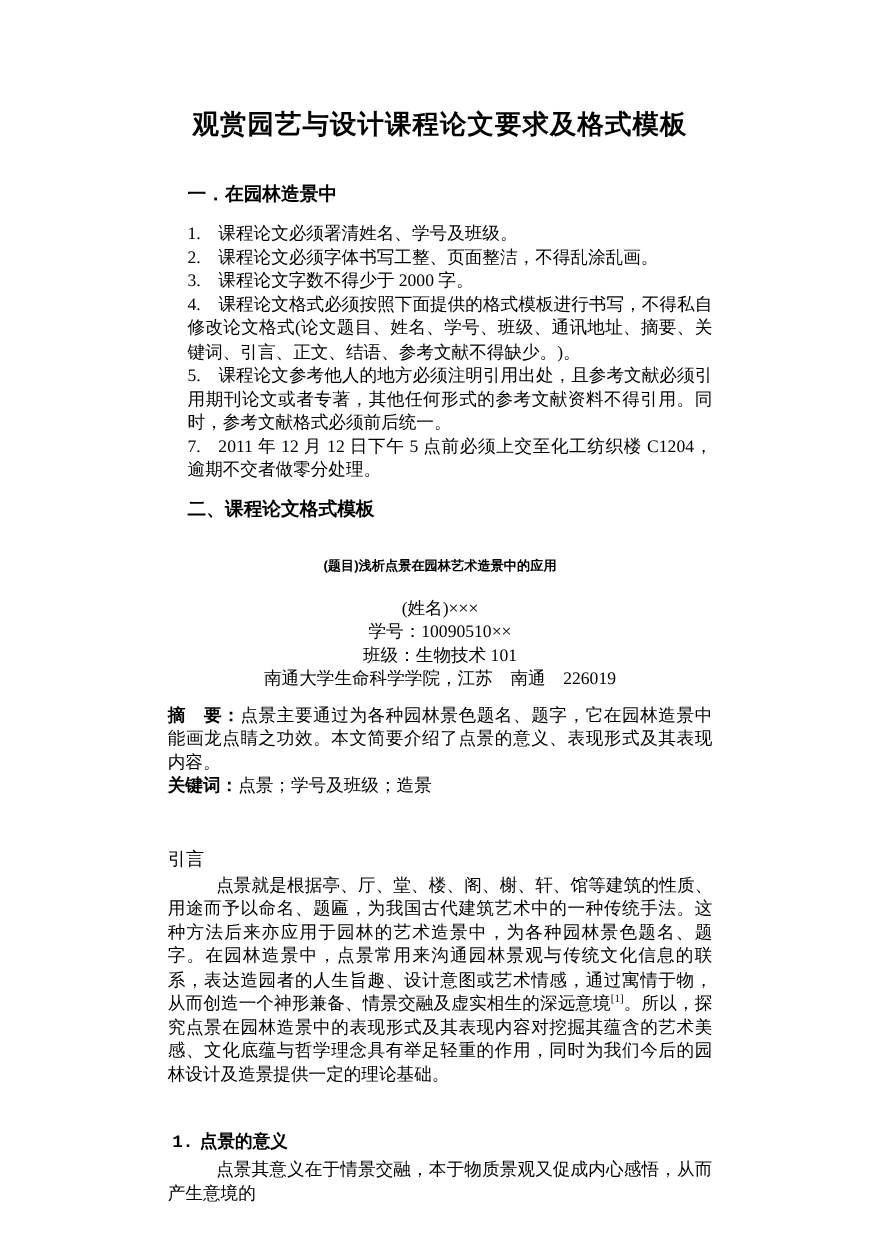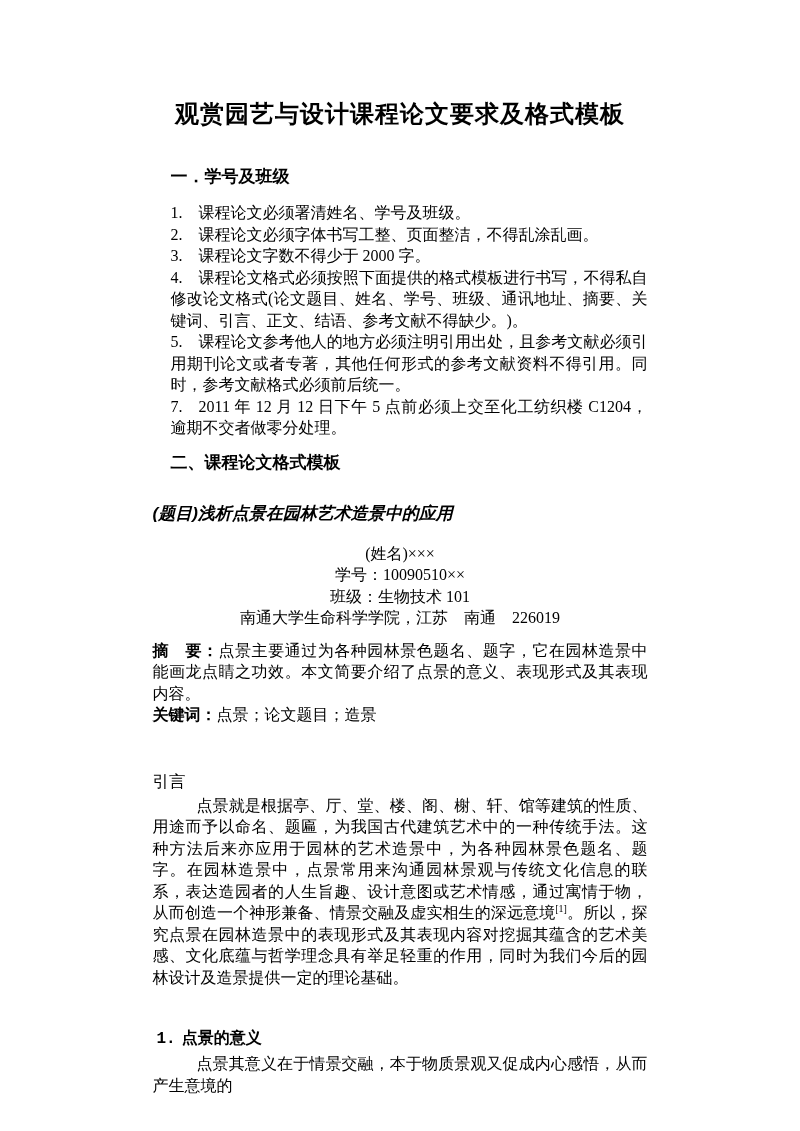--- a/index.html
+++ b/index.html
@@ -47,26 +47,25 @@
     text-align: justify;
     font-family: Liberation Serif, serif;
   }
   .req-num {
     display: inline-block;
     min-width: 23px;
     margin-right: 5px;
   }
   .paper-title {
     margin: 27px 0 0 0;
-    text-align: left;
+    text-align: center;
     font-family: "Liberation Sans", "DejaVu Sans", sans-serif;
     font-weight: bold;
-    font-size: 17px;
+    font-size: 12px;
     line-height: 24px;
-    font-style: italic;
   }
   .author-block {
     margin-top: 17px;
     text-align: center;
   }
   .author-line {
     margin: 0;
   }
   .abstract-block {
     margin-top: 11px;
@@ -108,21 +107,21 @@
     margin-right: 6px;
   }
 </style>
 </head>
 <body>
 
 <div class="page">
 
   <h1 class="doc-title">观赏园艺与设计课程论文要求及格式模板</h1>
 
-  <h2 class="sec-heading">一．学号及班级</h2>
+  <h2 class="sec-heading">一．在园林造景中</h2>
 
   <div class="req-list">
     <div class="req-item">
       <span class="req-num">1.</span><span>课程论文必须署清姓名、学号及班级。</span>
     </div>
     <div class="req-item">
       <span class="req-num">2.</span><span>课程论文必须字体书写工整、页面整洁，不得乱涂乱画。</span>
     </div>
     <div class="req-item">
       <span class="req-num">3.</span><span>课程论文字数不得少于 2000 字。</span>
@@ -147,21 +146,21 @@
     <p class="author-line">学号：10090510××</p>
     <p class="author-line">班级：生物技术 101</p>
     <p class="author-line">南通大学生命科学学院，江苏　南通　226019</p>
   </div>
 
   <div class="abstract-block">
     <div>
       <span class="inline-label">摘　要：</span><span class="abstract-para">点景主要通过为各种园林景色题名、题字，它在园林造景中能画龙点睛之功效。本文简要介绍了点景的意义、表现形式及其表现内容。</span>
     </div>
     <div>
-      <span class="inline-label">关键词：</span><span class="keywords-para">点景；论文题目；造景</span>
+      <span class="inline-label">关键词：</span><span class="keywords-para">点景；学号及班级；造景</span>
     </div>
   </div>
 
   <h3 class="intro-heading">引言</h3>
 
   <p class="body-para"><span>点景就是根据亭、厅、堂、楼、阁、榭、轩、馆等建筑的性质、用途而予以命名、题匾，为我国古代建筑艺术中的一种传统手法。这种方法后来亦应用于园林的艺术造景中，为各种园林景色题名、题字。在园林造景中，点景常用来沟通园林景观与传统文化信息的联系，表达造园者的人生旨趣、设计意图或艺术情感，通过寓情于物，从而创造一个神形兼备、情景交融及虚实相生的深远意境</span><sup class="citation-sup">[1]</sup><span>。所以，探究点景在园林造景中的表现形式及其表现内容对挖掘其蕴含的艺术美感、文化底蕴与哲学理念具有举足轻重的作用，同时为我们今后的园林设计及造景提供一定的理论基础。</span></p>
 
   <h3 class="sub-heading">
     <span class="sub-num">1.</span><span>点景的意义</span>
   </h3>

